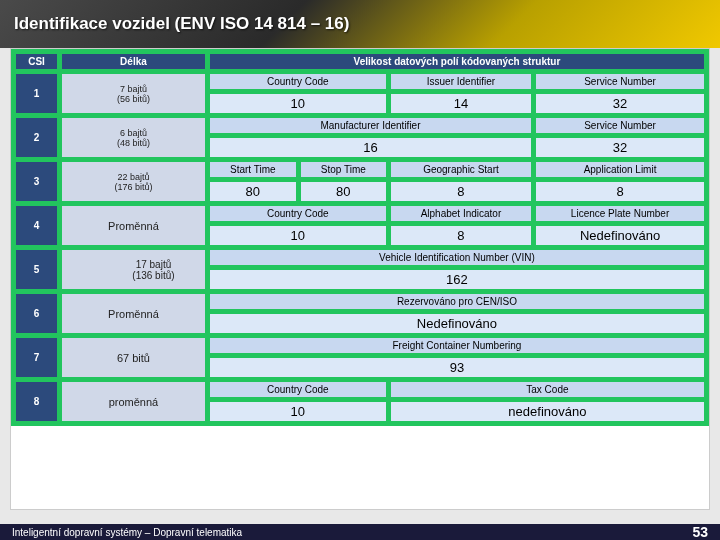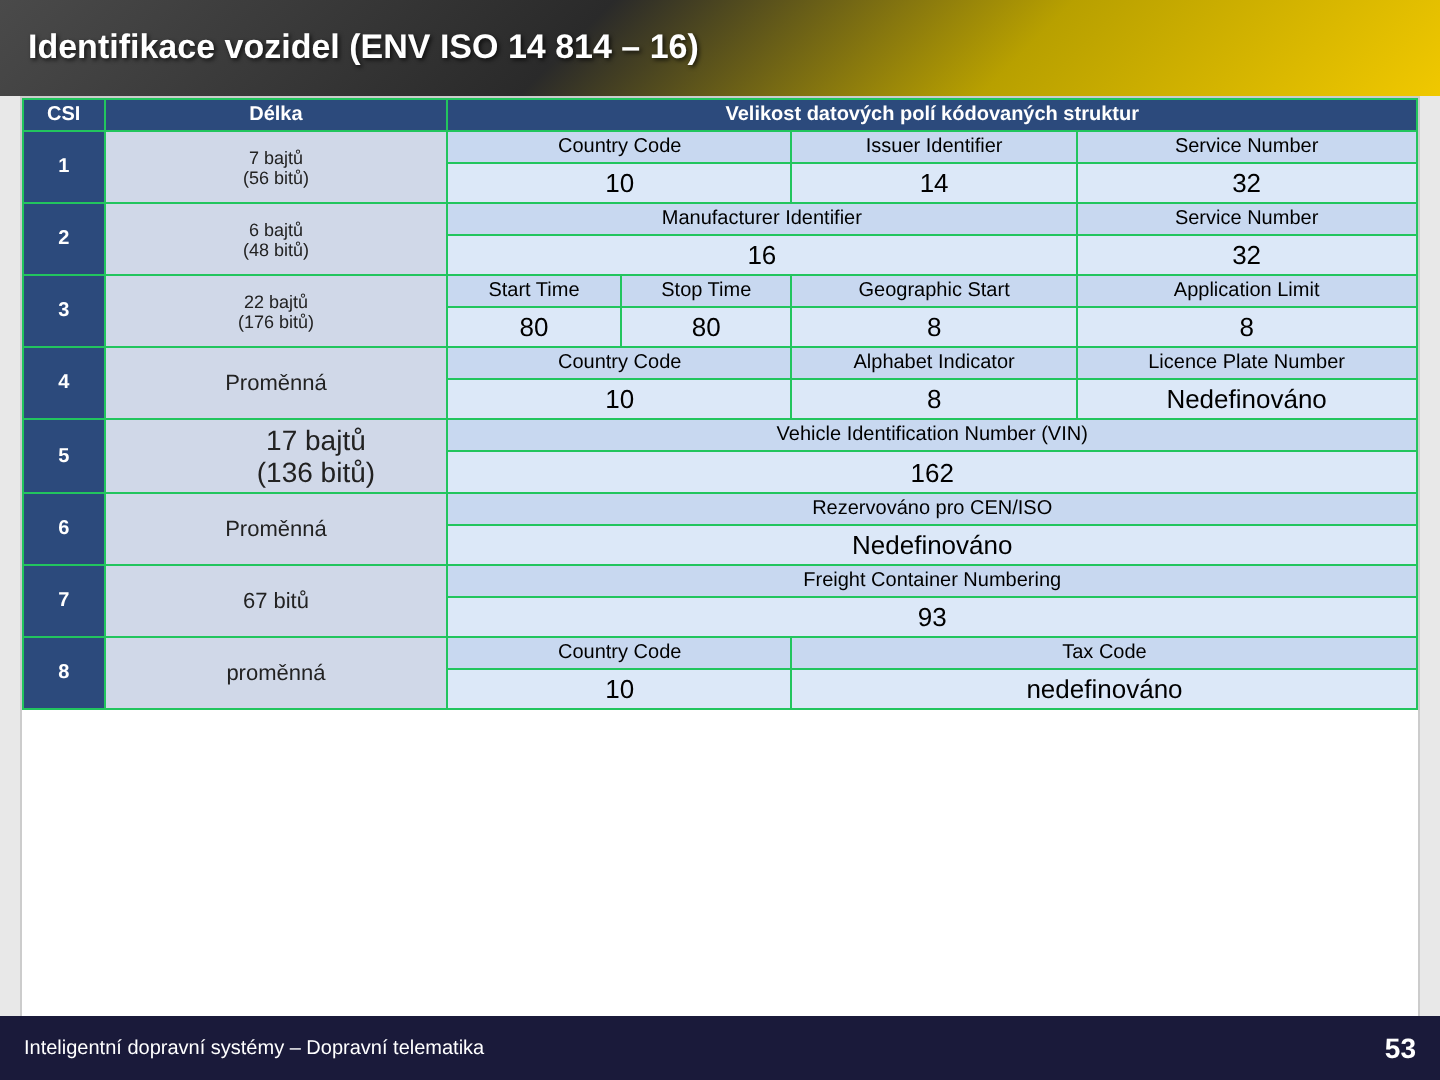--- a/index.html
+++ b/index.html
@@ -36,21 +36,21 @@
       bottom: 30px;
       background: white;
       border: 1px solid #ccc;
     }
     table {
       width: 100%;
       border-collapse: collapse;
       font-size: 10px;
     }
     th, td {
-      border: 1px solid #22c55e;
+      border: 5px solid #22c55e;
       padding: 2px 4px;
       text-align: center;
       vertical-align: middle;
     }
     .th-header {
       background: #2c4a7c;
       color: white;
       font-weight: bold;
       font-size: 10px;
     }
@@ -69,21 +69,21 @@
     }
     .data-sub {
       background: #dce8f8;
       font-size: 13px;
     }
     .footer-bar {
       position: absolute;
       bottom: 0;
       left: 0;
       right: 0;
-      height: 32px;
+      height: 16px;
       background: #1a1a3a;
       display: flex;
       align-items: center;
       justify-content: space-between;
       padding: 0 12px;
       color: white;
       font-size: 10px;
     }
     .page-number {
       font-size: 14px;
@@ -154,21 +154,21 @@
         <td class="data-main">Licence Plate Number</td>
       </tr>
       <tr>
         <td class="data-sub" colspan="2">10</td>
         <td class="data-sub">8</td>
         <td class="data-sub">Nedefinováno</td>
       </tr>
 
       <tr>
         <td class="csi-cell" rowspan="2">5</td>
-        <td class="delka-cell" rowspan="2" style="font-size:14px;padding-left:44px;">17 bajtů<br>(136 bitů)</td>
+        <td class="delka-cell" rowspan="2" style="font-size:10px;padding-left:44px;">17 bajtů<br>(136 bitů)</td>
         <td class="data-main" colspan="4">Vehicle Identification Number (VIN)</td>
       </tr>
       <tr>
         <td class="data-sub" colspan="4">162</td>
       </tr>
 
       <tr>
         <td class="csi-cell" rowspan="2">6</td>
         <td class="delka-cell" rowspan="2">Proměnná</td>
         <td class="data-main" colspan="4">Rezervováno pro CEN/ISO</td>

